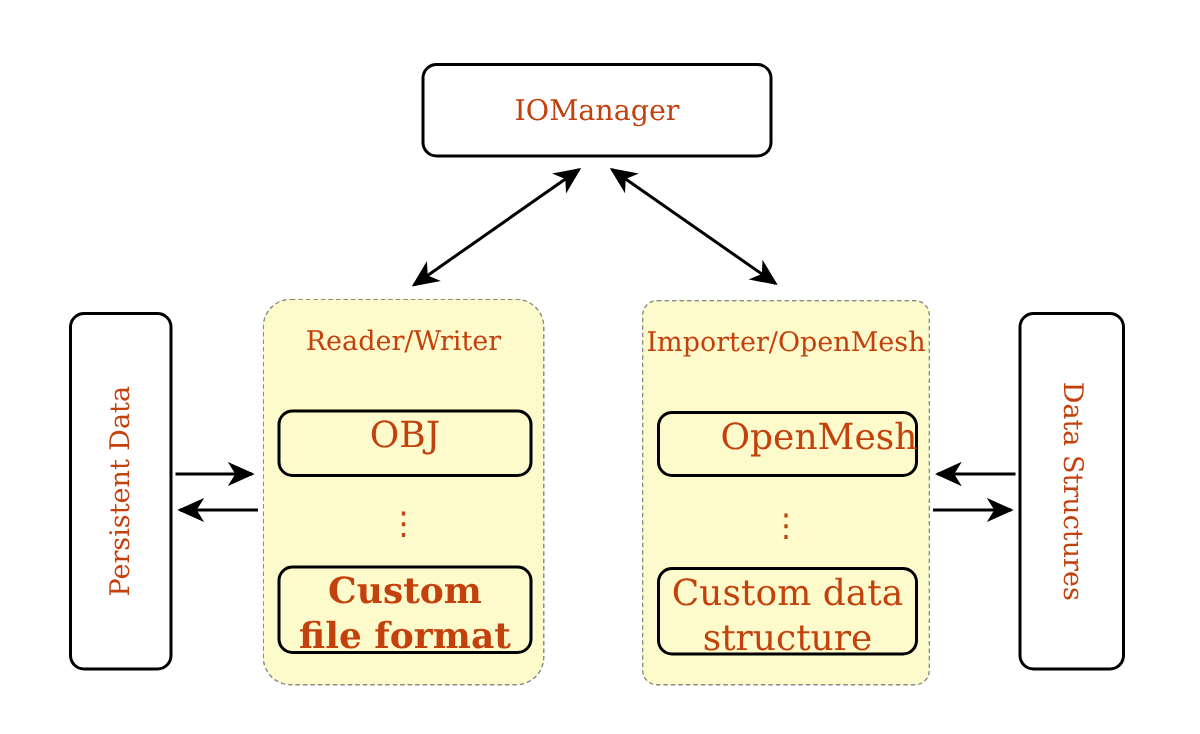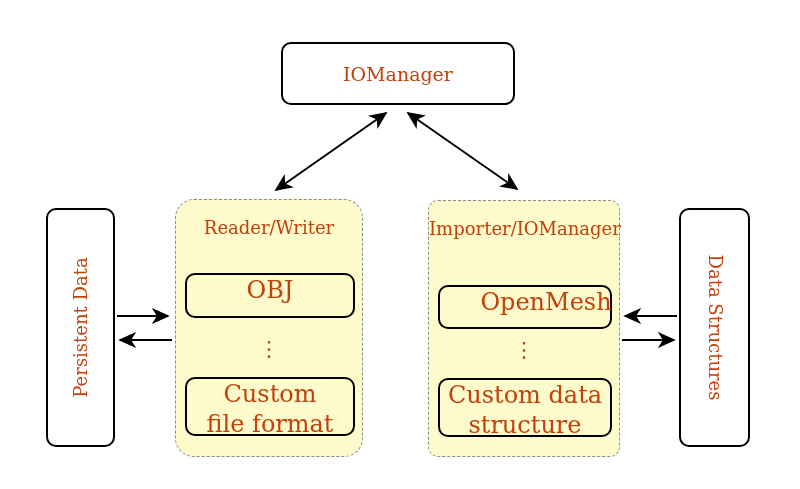--- a/index.html
+++ b/index.html
@@ -59,22 +59,22 @@
     display: flex;
     flex-direction: column;
     align-items: center;
     justify-content: flex-start;
     box-sizing: border-box;
     font-size: 24px;
     line-height: 1.25;
     text-align: center;
   }
   .rw-top { left: 9px;  top: 73px;  width: 170px; height: 45px; }
-  .rw-bot { left: 9px;  top: 177px; width: 170px; height: 59px; }
-  .ie-top { left: 9px;  top: 84px;  width: 174px; height: 44px; padding-left: 42px; }
+  .rw-bot { left: 9px;  top: 177px; width: 170px; height: 59px; font-weight: bold; }
+  .ie-top { left: 9px;  top: 73px;  width: 174px; height: 44px; padding-left: 42px; }
   .ie-bot { left: 9px;  top: 177px; width: 174px; height: 59px; }
   .ellipsis {
     position: absolute;
     left: 0; right: 0;
     top: 131px;
     height: 36px;
     display: flex;
     align-items: center;
     justify-content: center;
     font-size: 21px;
@@ -118,21 +118,21 @@
       <span>OBJ</span>
     </div>
     <div class="ellipsis">⋮</div>
     <div class="inner-node rw-bot">
       <span>Custom</span>
       <span>file format</span>
     </div>
   </div>
 
   <div class="group group-ie">
-    <div class="group-label">Importer/IOManager</div>
+    <div class="group-label">Importer/OpenMesh</div>
     <div class="inner-node ie-top">
       <span>OpenMesh</span>
     </div>
     <div class="ellipsis">⋮</div>
     <div class="inner-node ie-bot">
       <span>Custom data</span>
       <span>structure</span>
     </div>
   </div>
 

